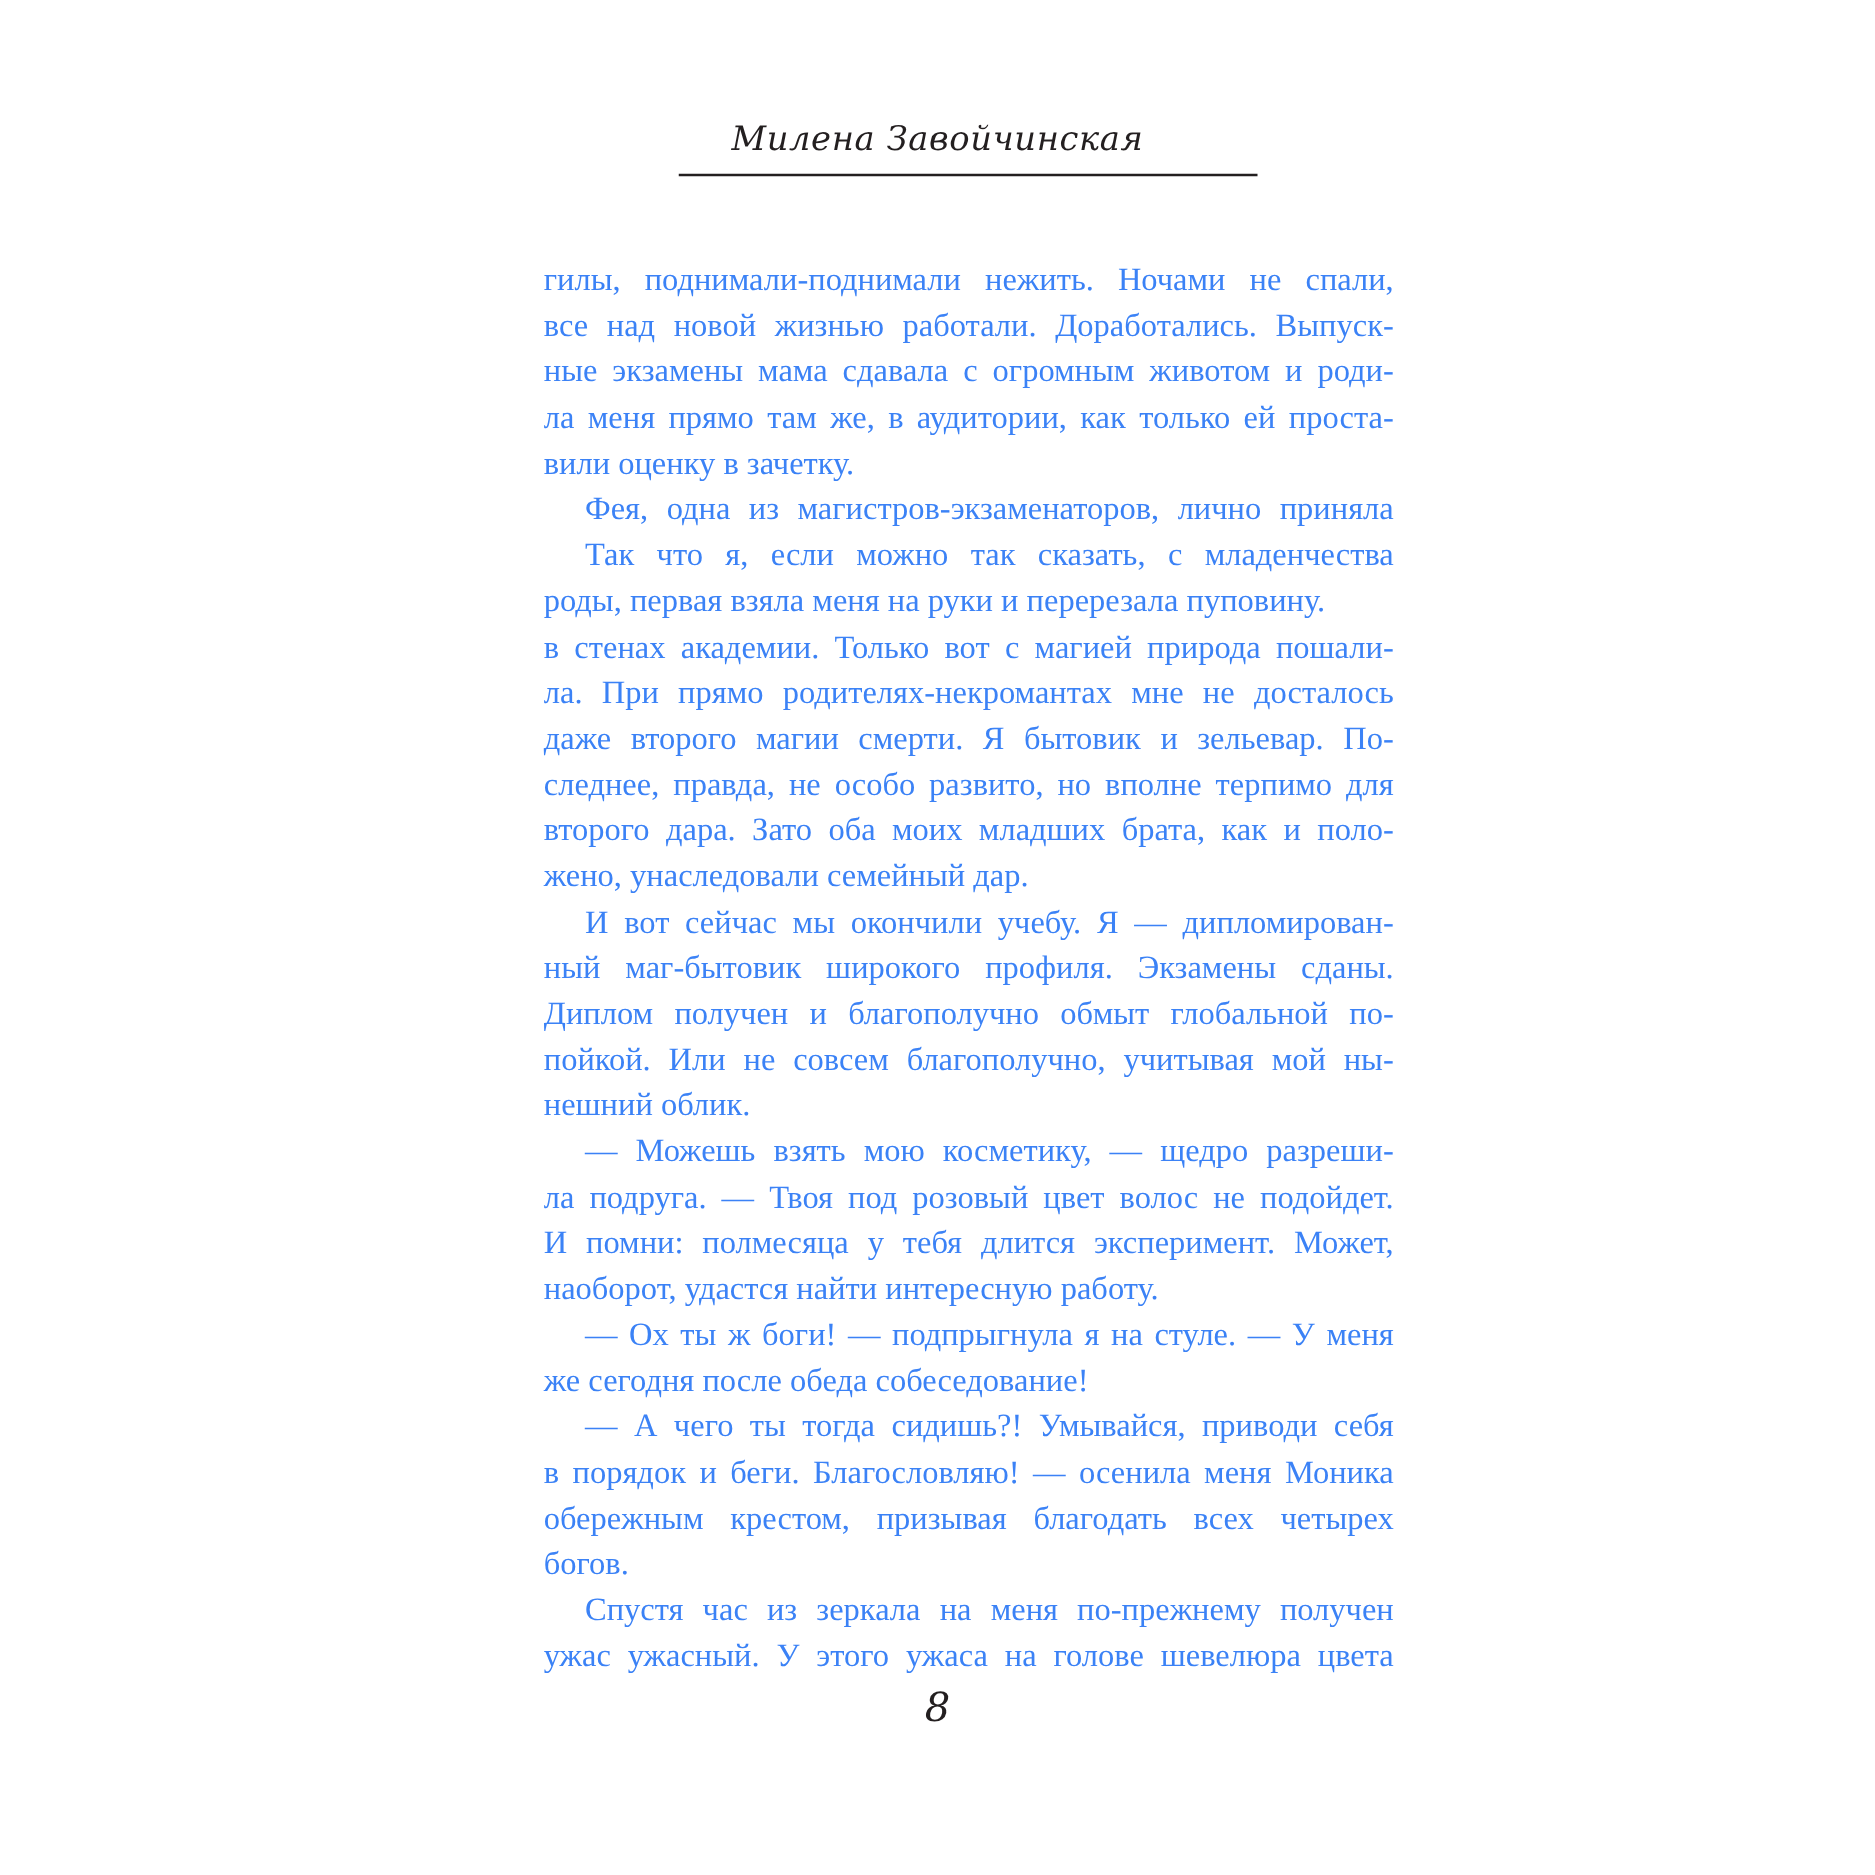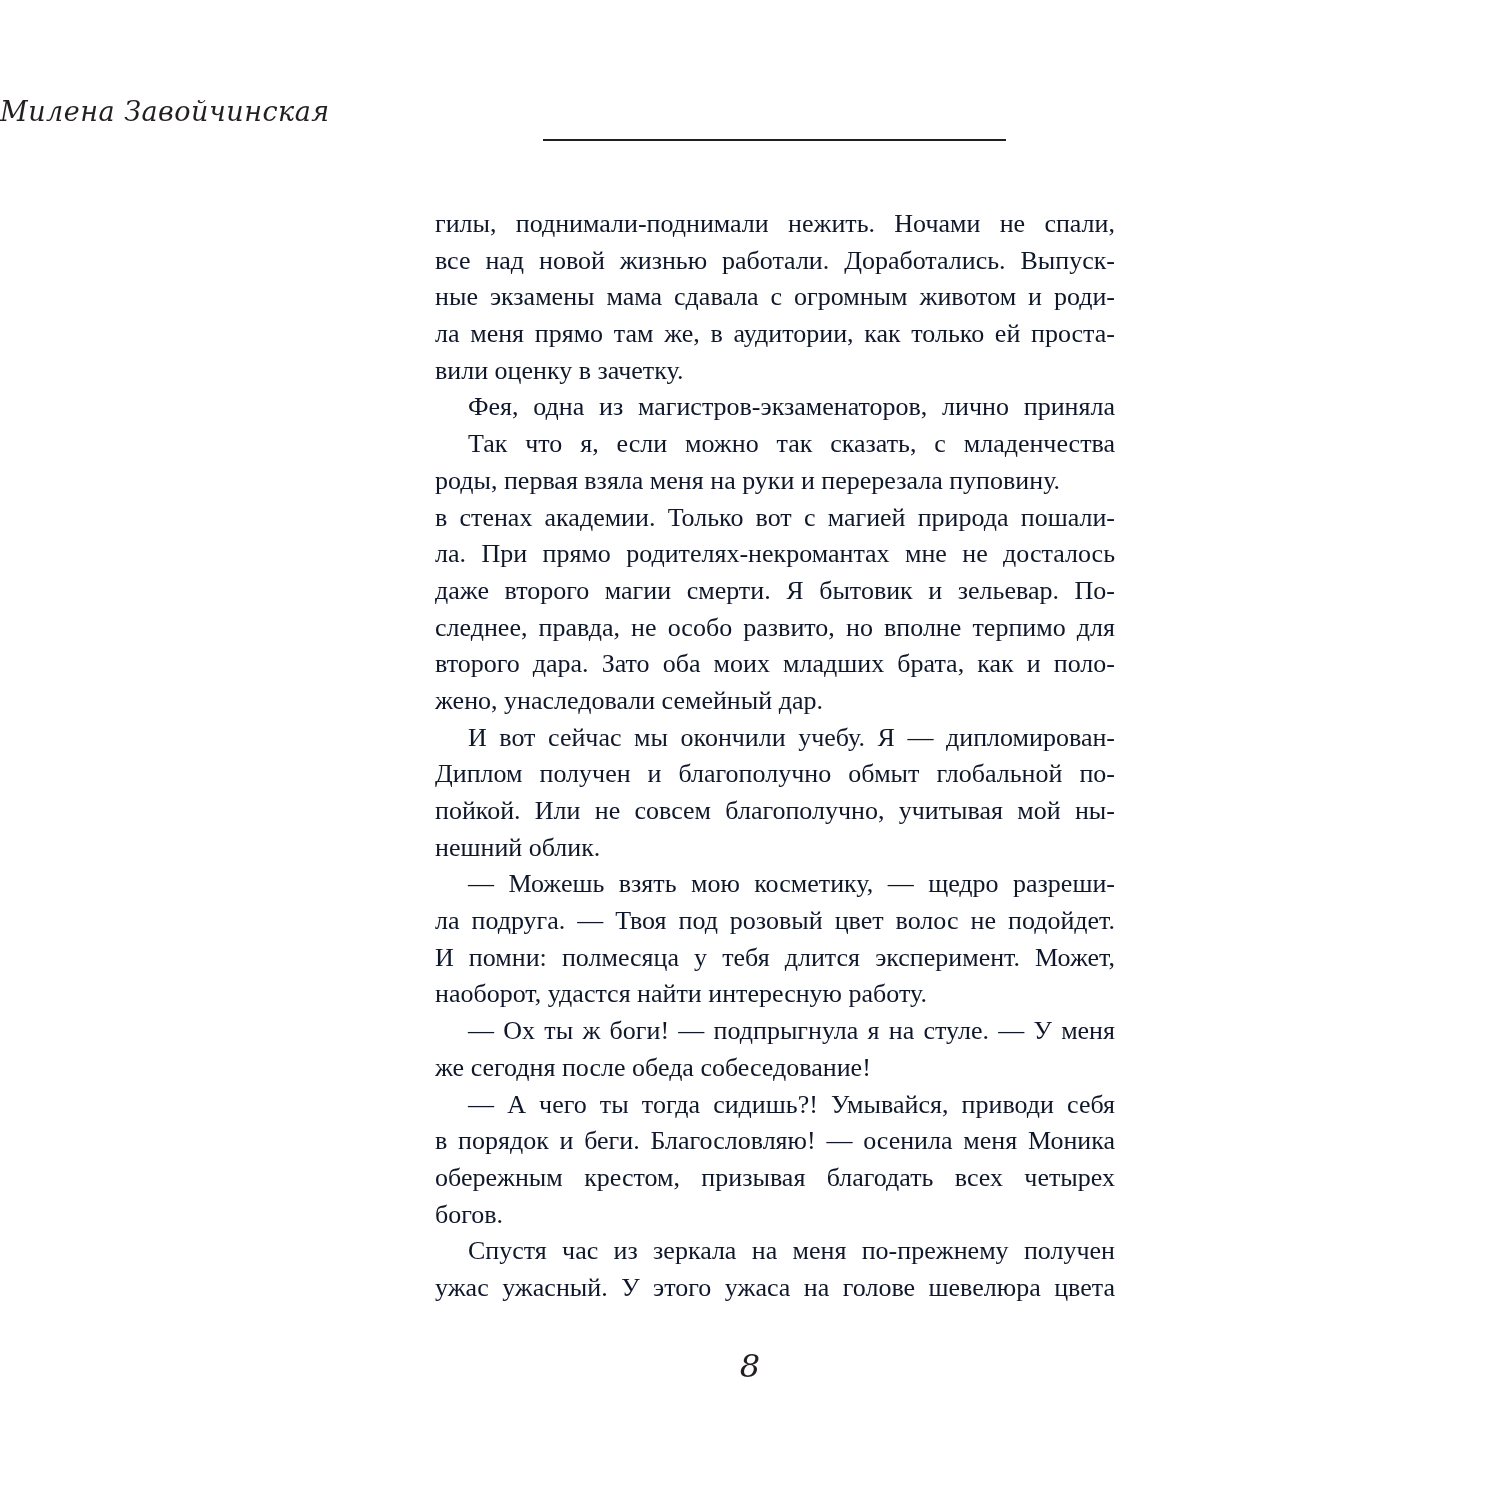--- a/index.html
+++ b/index.html
@@ -12,21 +12,21 @@
     height: 1500px;
     position: relative;
     overflow: hidden;
     color: #231f20;
   }
   .running-head {
     position: absolute;
     left: 0;
     width: 1500px;
     top: 96px;
-    text-align: left;
+    text-align: center;
     font-family: "DejaVu Serif", serif;
     font-style: italic;
     font-size: 27px;
     letter-spacing: 0.5px;
     color: #231f20;
   }
   .head-rule {
     position: absolute;
     left: 543px;
     width: 463px;
@@ -42,21 +42,21 @@
   }
   .line {
     display: block;
     height: 36.7px;
     line-height: 36.7px;
     font-family: "Liberation Serif", serif;
     font-size: 26px;
     white-space: nowrap;
     text-align: justify;
     text-align-last: justify;
-    color: #0f172a;
+    color: #3b82f6;
   }
   .line.last {
     text-align-last: left;
   }
   .line.indent {
     padding-left: 33px;
   }
   .folio {
     position: absolute;
     left: 0;
@@ -84,20 +84,21 @@
     <span class="line indent">Фея, одна из магистров-экзаменаторов, лично приняла</span>
     <span class="line indent">Так что я, если можно так сказать, с младенчества</span>
     <span class="line last">роды, первая взяла меня на руки и перерезала пуповину.</span>
     <span class="line">в стенах академии. Только вот с магией природа пошали-</span>
     <span class="line">ла. При прямо родителях-некромантах мне не досталось</span>
     <span class="line">даже второго магии смерти. Я бытовик и зельевар. По-</span>
     <span class="line">следнее, правда, не особо развито, но вполне терпимо для</span>
     <span class="line">второго дара. Зато оба моих младших брата, как и поло-</span>
     <span class="line last">жено, унаследовали семейный дар.</span>
     <span class="line indent">И вот сейчас мы окончили учебу. Я — дипломирован-</span>
+    <span class="line">ный маг-бытовик широкого профиля. Экзамены сданы.</span>
     <span class="line">Диплом получен и благополучно обмыт глобальной по-</span>
     <span class="line">пойкой. Или не совсем благополучно, учитывая мой ны-</span>
     <span class="line last">нешний облик.</span>
     <span class="line indent">— Можешь взять мою косметику, — щедро разреши-</span>
     <span class="line">ла подруга. — Твоя под розовый цвет волос не подойдет.</span>
     <span class="line">И помни: полмесяца у тебя длится эксперимент. Может,</span>
     <span class="line last">наоборот, удастся найти интересную работу.</span>
     <span class="line indent">— Ох ты ж боги! — подпрыгнула я на стуле. — У меня</span>
     <span class="line last">же сегодня после обеда собеседование!</span>
     <span class="line indent">— А чего ты тогда сидишь?! Умывайся, приводи себя</span>

